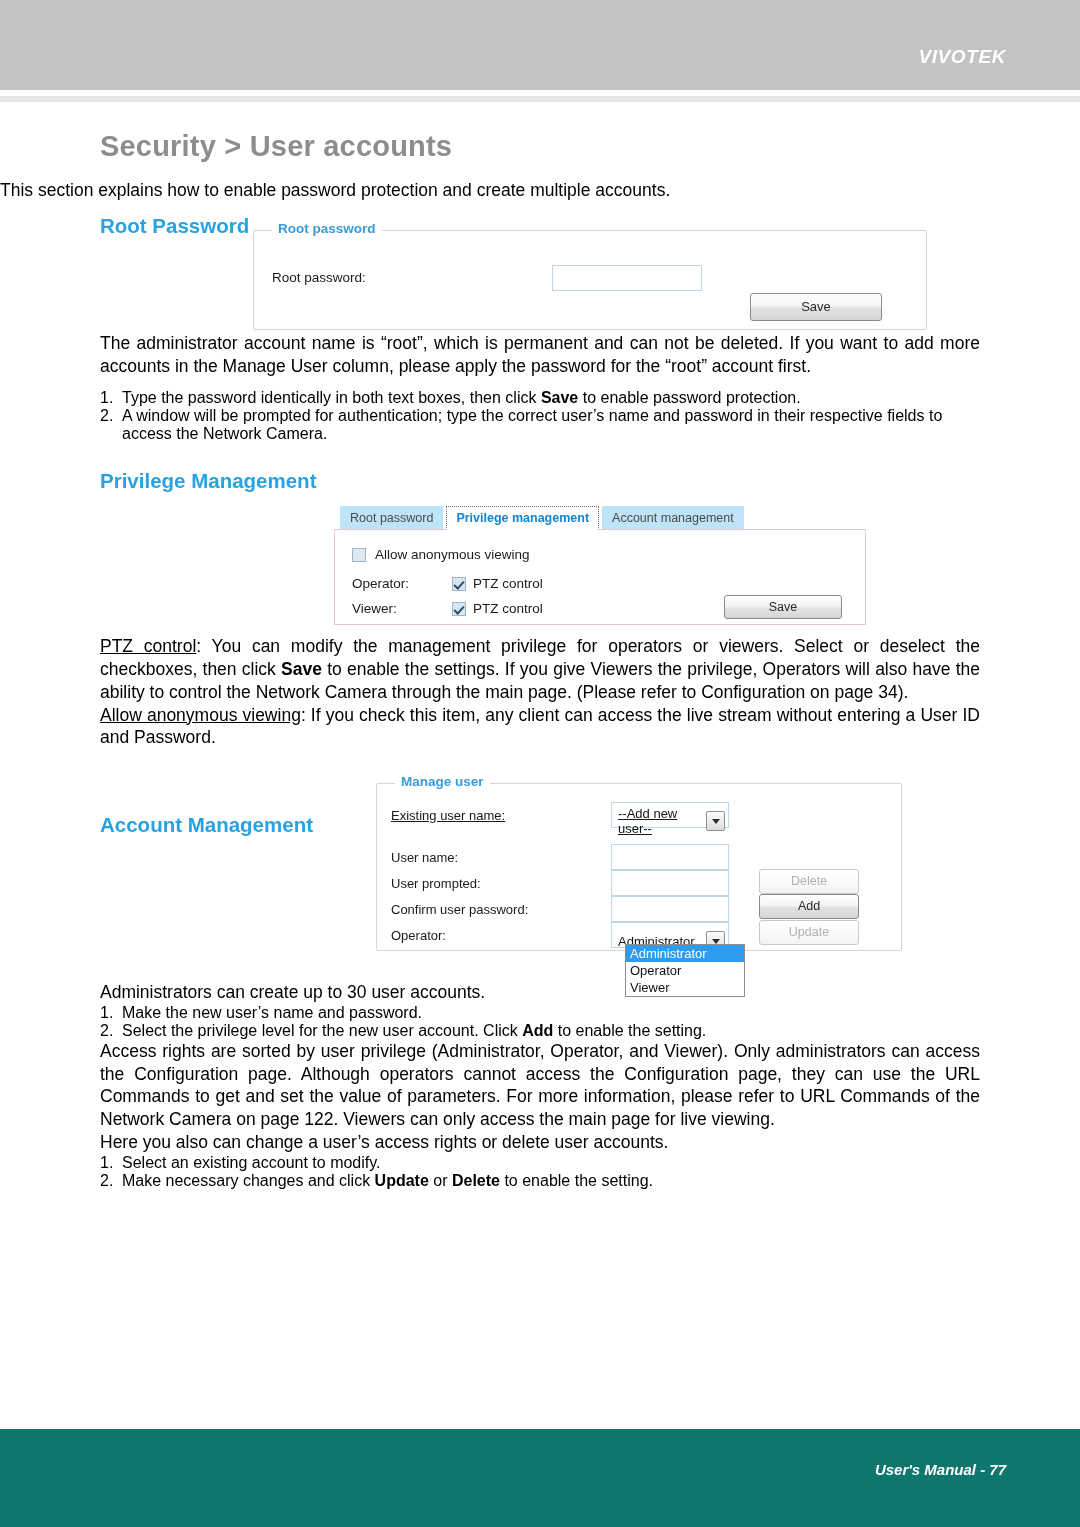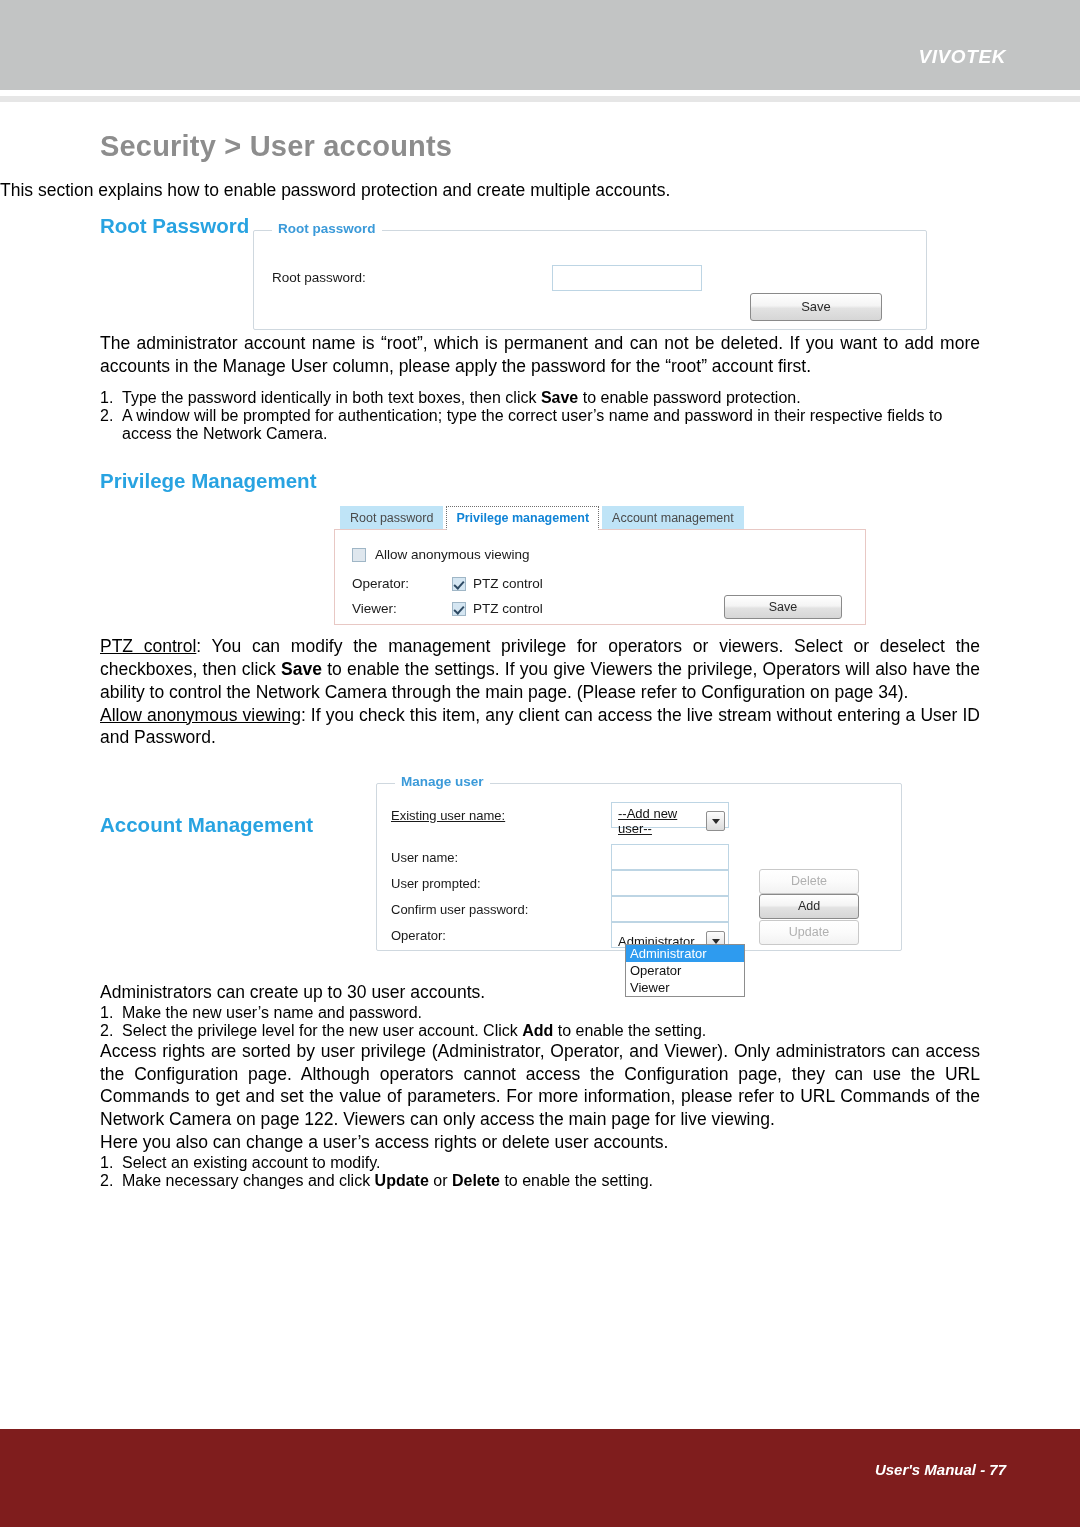--- a/index.html
+++ b/index.html
@@ -42,21 +42,21 @@
     height: 6px;
     background: #e6e6e6;
   }
 
   
   .page-footer {
     position: absolute;
     left: 0; bottom: 0;
     width: 1080px;
     height: 98px;
-    background: #7f1d1d;
+    background: #0f766e;
   }
   .footer-text {
     position: absolute;
     right: 74px;
     top: 32px;
     color: #ffffff;
     font-style: italic;
     font-weight: bold;
     font-size: 15px;
   }

